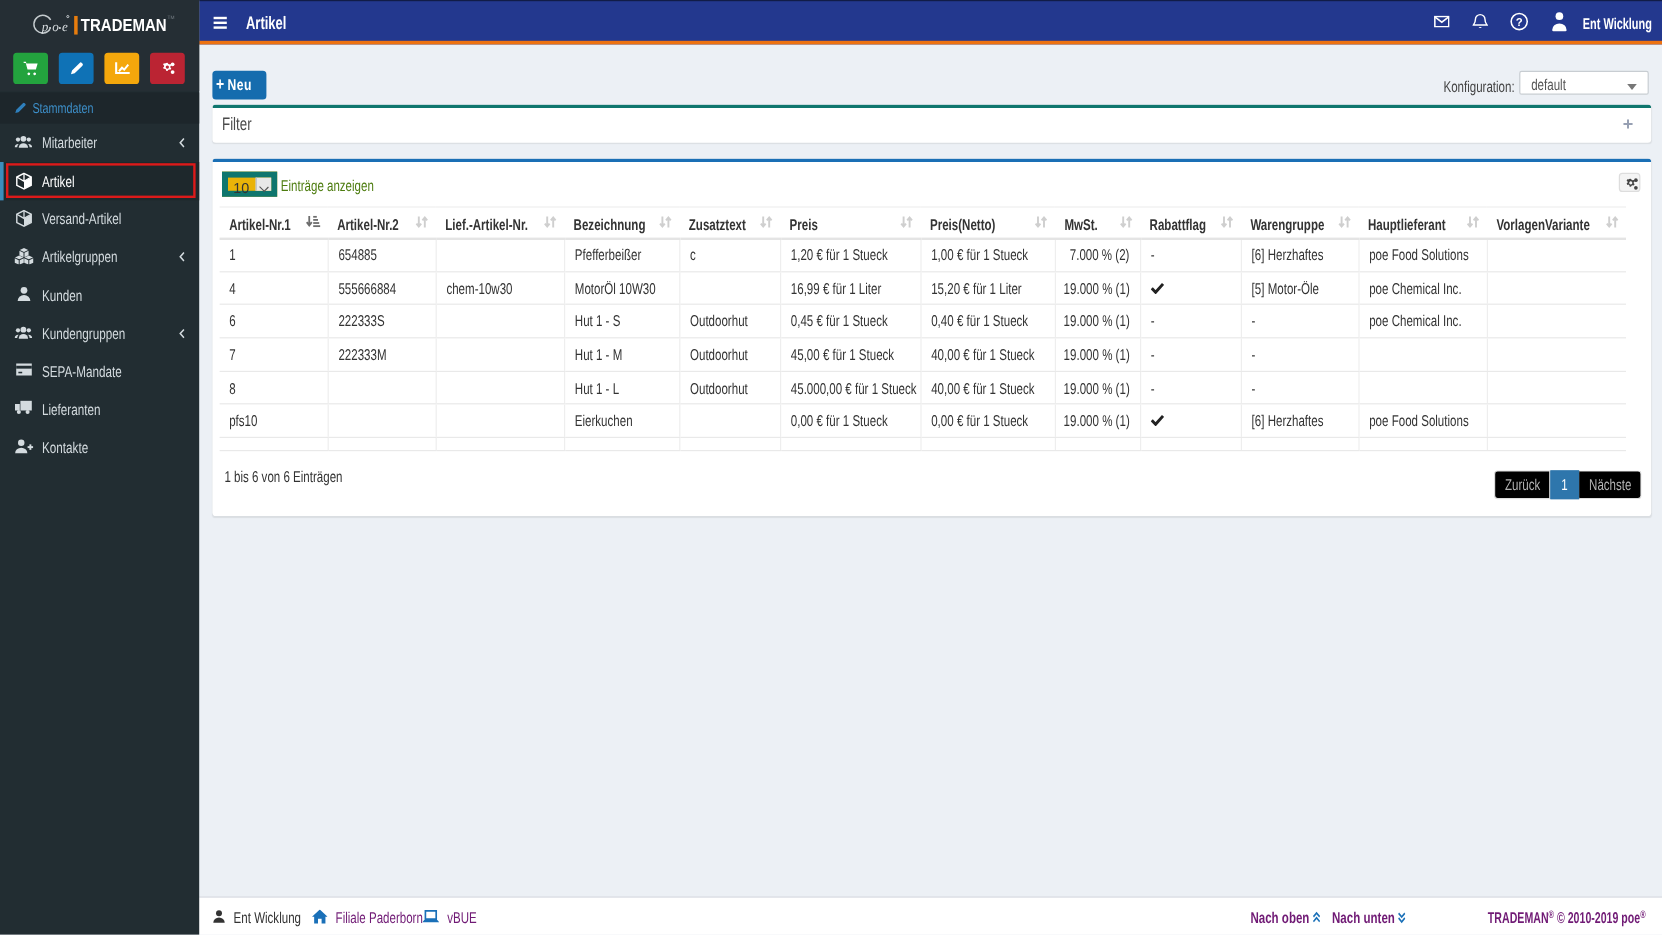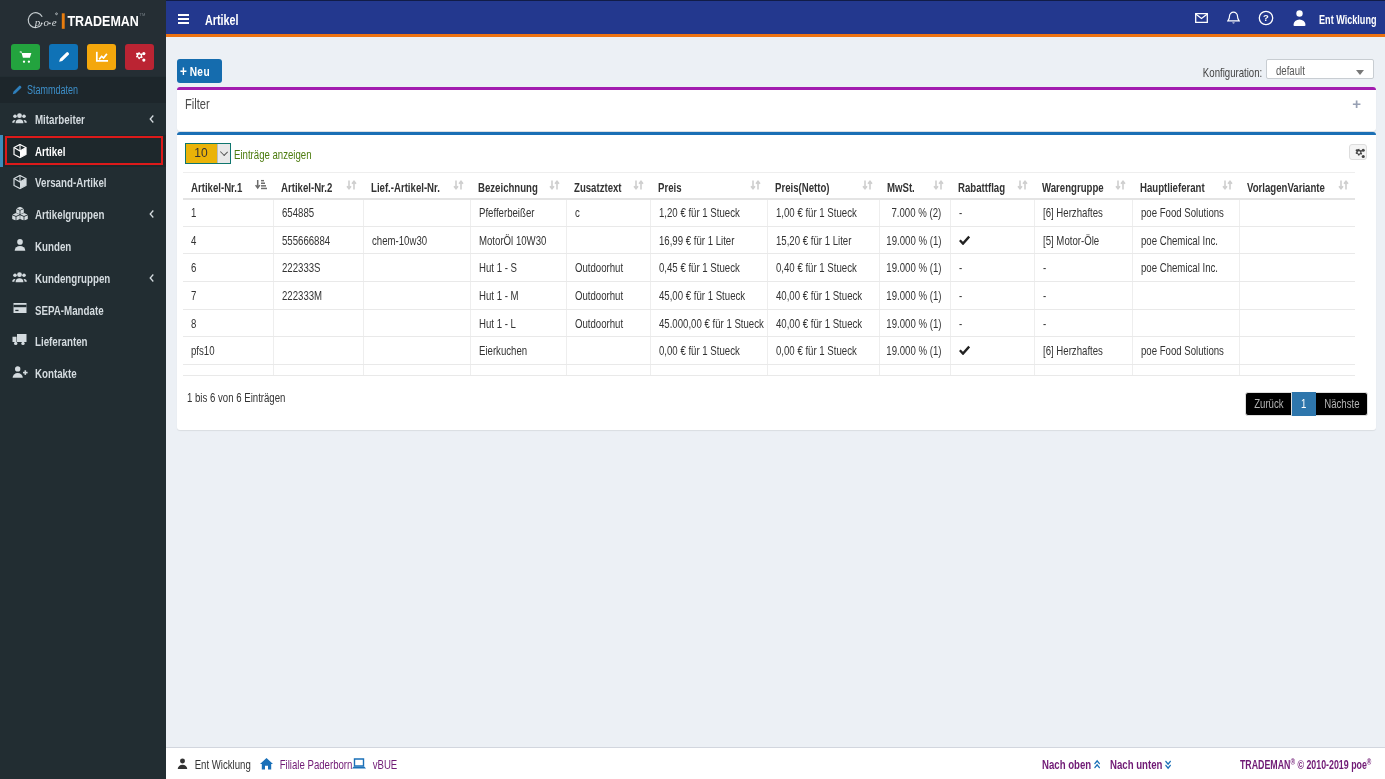--- a/index.html
+++ b/index.html
@@ -11,21 +11,21 @@
 #sidebar { position:absolute; left:0; top:0; width:166px; height:779px; background:#222d32; z-index:5; }
 #logoband { position:absolute; left:0; top:0; width:166px; height:76px; background:#252e34; }
 #logo { position:absolute; left:26px; top:3px; }
 #qbtns { position:absolute; left:11px; top:44px; width:150px; }
 .qbtn { position:absolute; top:0; width:29px; height:26px; border-radius:3px; }
 .qbtn svg { position:absolute; left:50%; top:50%; transform:translate(-50%,-50%); }
 #menuhdr { position:absolute; left:0; top:77px; width:166px; height:26px; background:#1d262b; color:#3d8fc9; font-size:12px; line-height:26px; }
 #menuhdr svg { position:absolute; left:12px; top:7px; }
 #menuhdr span { position:absolute; left:27px; top:0; transform:scaleX(0.75); transform-origin:0 50%; }
 #menu { position:absolute; left:0; top:103px; width:166px; list-style:none; }
-#menu li { position:relative; height:31.8px; color:#d4dbdf; font-size:13px;font-weight:bold; }
+#menu li { position:relative; height:31.8px; color:#d4dbdf; font-size:13px; }
 #menu li .mico { position:absolute; left:12px; top:50%; transform:translateY(-50%); width:15px; height:15px; }
 #menu li .mico svg { display:block; margin:auto; }
 #menu li .mlbl { position:absolute; left:35px; top:50%; transform:translateY(-50%) scaleX(0.75); transform-origin:0 50%; white-space:nowrap; }
 #menu li .chev { position:absolute; right:12px; top:50%; transform:translateY(-50%); }
 #menu li.active { background:#1e282c; color:#ffffff; border-left:3px solid #3c8dbc; }
 #menu li.active .mlbl { left:32px; }
 #menu li.active .mico { left:9px; }
 #menu li.active .redbox { position:absolute; left:2px; right:3px; top:1px; bottom:2px; border:2px solid #dd1a1a; z-index:3; }
 
 
@@ -36,26 +36,26 @@
 .tbico { position:absolute; }
 #tbuser { position:absolute; left:1153px; top:12px; color:#fff; font-weight:bold; font-size:13px; transform:scaleX(0.70); transform-origin:0 0; white-space:nowrap; }
 
 
 #btnneu { position:absolute; left:177px; top:59px; width:45px; height:24px; background:#156cae; border-radius:3px; color:#fff; font-size:13px; font-weight:bold; line-height:24px; text-align:center; }
 #btnneu i { transform:scaleX(0.78); }
 #konflbl { position:absolute; left:1100px; top:65px; width:162px; text-align:right; font-size:13px; color:#444; }
 #konfsel { position:absolute; left:1266px; top:59px; width:108px; height:20px; background:#fff; border:1px solid #c8cdd2; border-radius:2px; font-size:13px; color:#555; line-height:22px; padding-left:9px; }
 #konfsel .caret { position:absolute; right:9px; top:10px; width:0; height:0; border-left:4px solid transparent; border-right:4px solid transparent; border-top:5px solid #777; }
 
-#filterpanel { position:absolute; left:177px; top:87px; width:1199px; height:44px; background:#fff; border-top:3px solid #a21caf; border-radius:3px; box-shadow:0 1px 1px rgba(0,0,0,0.08); }
+#filterpanel { position:absolute; left:177px; top:87px; width:1199px; height:32px; background:#fff; border-top:3px solid #0f766e; border-radius:3px; box-shadow:0 1px 1px rgba(0,0,0,0.08); }
 #filterpanel .ftxt { position:absolute; left:8px; top:5px; font-size:15px; color:#4a4a4a; }
 #filterpanel .fplus { position:absolute; right:15px; top:5px; font-size:15px; font-weight:bold; color:#97a0b3; }
 
 #mainpanel { position:absolute; left:177px; top:132px; width:1199px; height:298px; background:#fff; border-top:3px solid #1a6fb5; border-radius:3px; box-shadow:0 1px 1px rgba(0,0,0,0.08); }
-#lensel { position:absolute; left:7.5px; top:8px; width:46px; height:21px; background:#eab308; border:1px solid #0f766e; }
+#lensel { position:absolute; left:7.5px; top:8px; width:46px; height:21px; background:#eab308; border:5px solid #0f766e; }
 #lensel .lenwhite { position:absolute; left:0; top:0; bottom:0; right:13px; font-size:12px; color:#333; text-align:center; line-height:19px; }
 #lensel .lengray { position:absolute; right:0; top:0; bottom:0; width:13px; background:#e8e8e8; border-left:1px solid #b8bdc2; }
 #lensel .lengray:after { content:""; position:absolute; left:3px; top:5px; width:5px; height:5px; border-right:1.5px solid #555; border-bottom:1.5px solid #555; transform:rotate(45deg) scale(1,0.9); }
 #lenlbl { position:absolute; left:57px; top:12px; font-size:13px; color:#4d7c0f; }
 #cogbtn { position:absolute; left:1172px; top:9px; width:18px; height:16px; background:#f4f4f4; border:1px solid #ddd; border-radius:3px; }
 #cogbtn svg { position:absolute; left:2.5px; top:1.5px; }
 
 
 #tbl { position:absolute; left:6px; top:37px; width:1172px; border-collapse:collapse; table-layout:fixed; font-size:13px; color:#333; }
 #tbl th { font-weight:bold; text-align:left; padding:4px 6px 0 8px; height:26px; border-bottom:2px solid #e4e4e4; border-top:1px solid #eee; position:relative; white-space:nowrap; }

